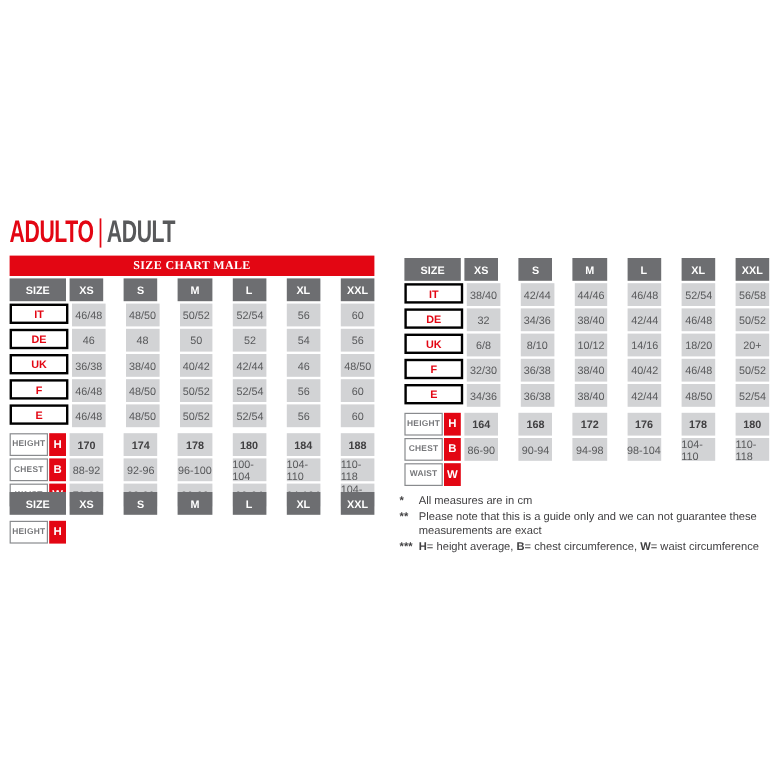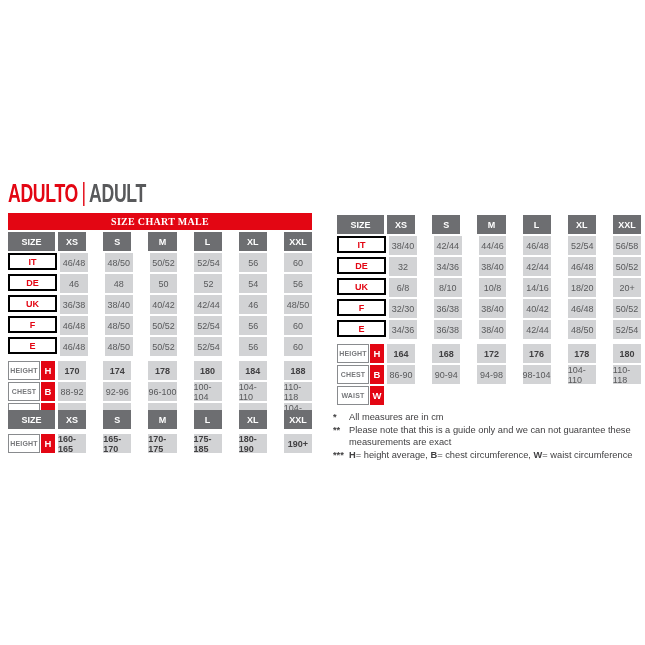--- a/index.html
+++ b/index.html
@@ -225,21 +225,21 @@
         <div class="dcell">42/44</div>
         <div class="dcell">46/48</div>
         <div class="dcell">50/52</div>
       </div>
     </div>
     <div class="row">
       <div class="lbl">UK</div>
       <div class="cells">
         <div class="dcell">6/8</div>
         <div class="dcell">8/10</div>
-        <div class="dcell">10/8</div>
+        <div class="dcell">10/12</div>
         <div class="dcell">14/16</div>
         <div class="dcell">18/20</div>
         <div class="dcell">20+</div>
       </div>
     </div>
     <div class="row">
       <div class="lbl">F</div>
       <div class="cells">
         <div class="dcell">32/30</div>
         <div class="dcell">36/38</div>
@@ -305,28 +305,20 @@
         <div class="hcell">L</div>
         <div class="hcell">XL</div>
         <div class="hcell">XXL</div>
       </div>
     </div>
     <div class="row first-measure bold-row">
       <div class="measure-label">
         <div class="mlbl">HEIGHT</div>
         <div class="badge">H</div>
       </div>
-      <div class="cells">
-        <div class="dcell">160-165</div>
-        <div class="dcell">165-170</div>
-        <div class="dcell">170-175</div>
-        <div class="dcell">175-185</div>
-        <div class="dcell">180-190</div>
-        <div class="dcell">190+</div>
-      </div>
     </div>
   </section>
 <aside id="footnotes">
     <div class="fnote">
       <div class="fmark">*</div>
       <div class="ftext"><span class="seg">All measures are in cm</span></div>
     </div>
     <div class="fnote">
       <div class="fmark">**</div>
       <div class="ftext"><span class="seg">Please note that this is a guide only and we can not guarantee these measurements are exact</span></div>

